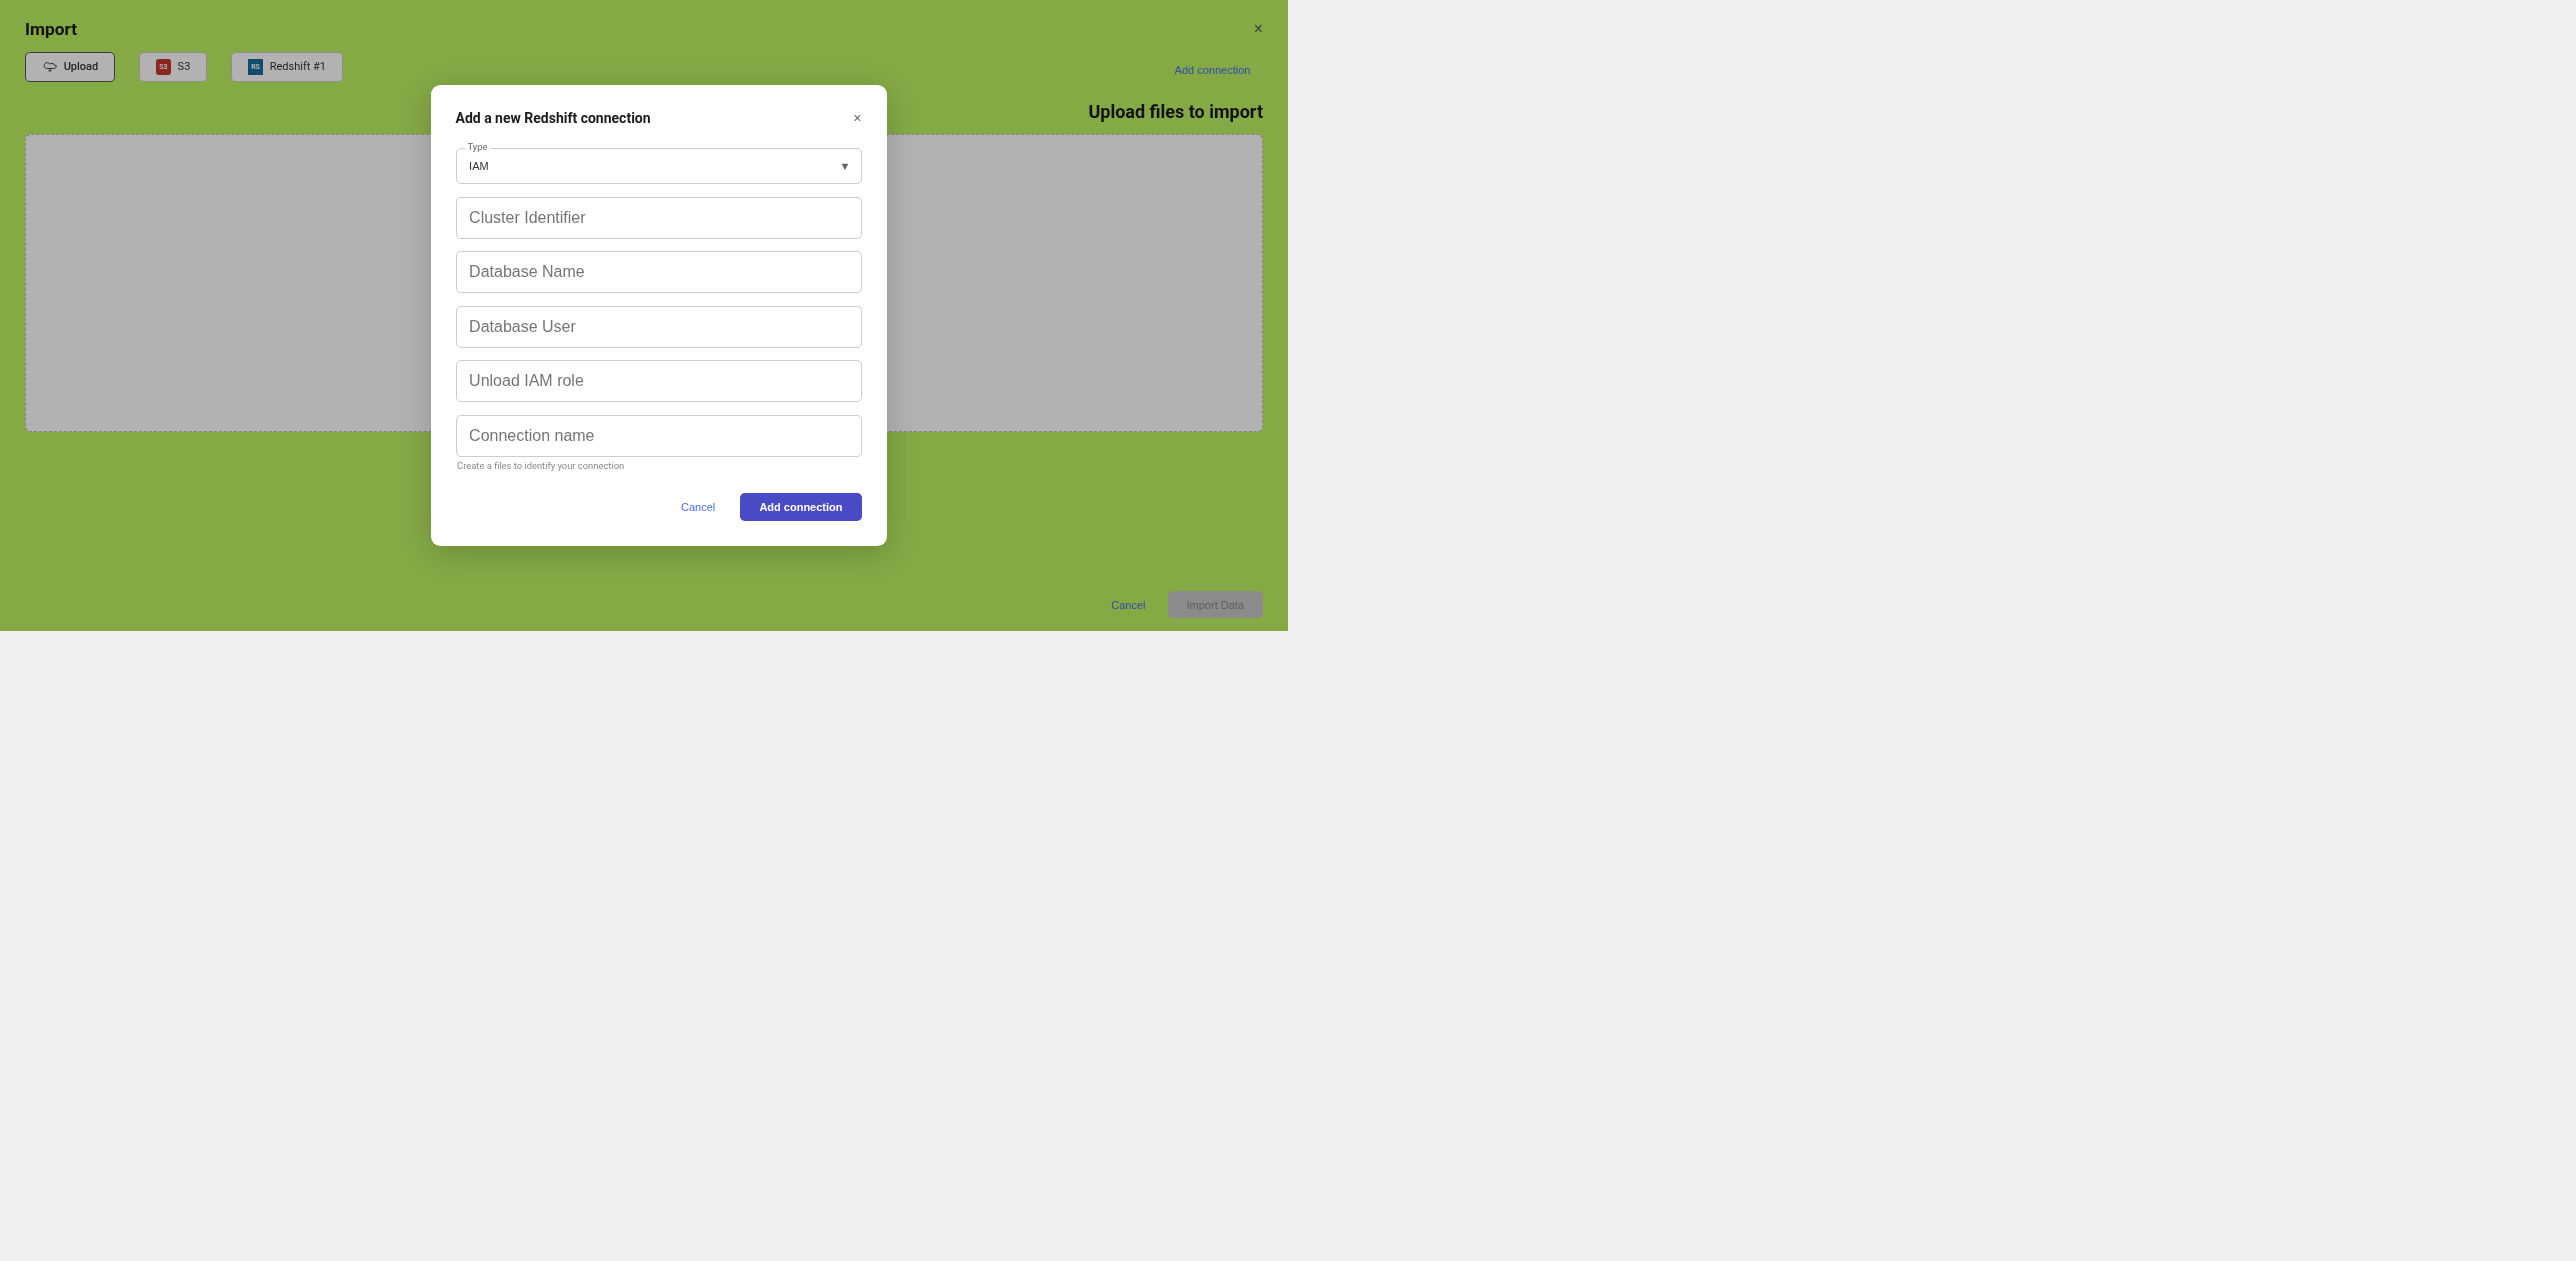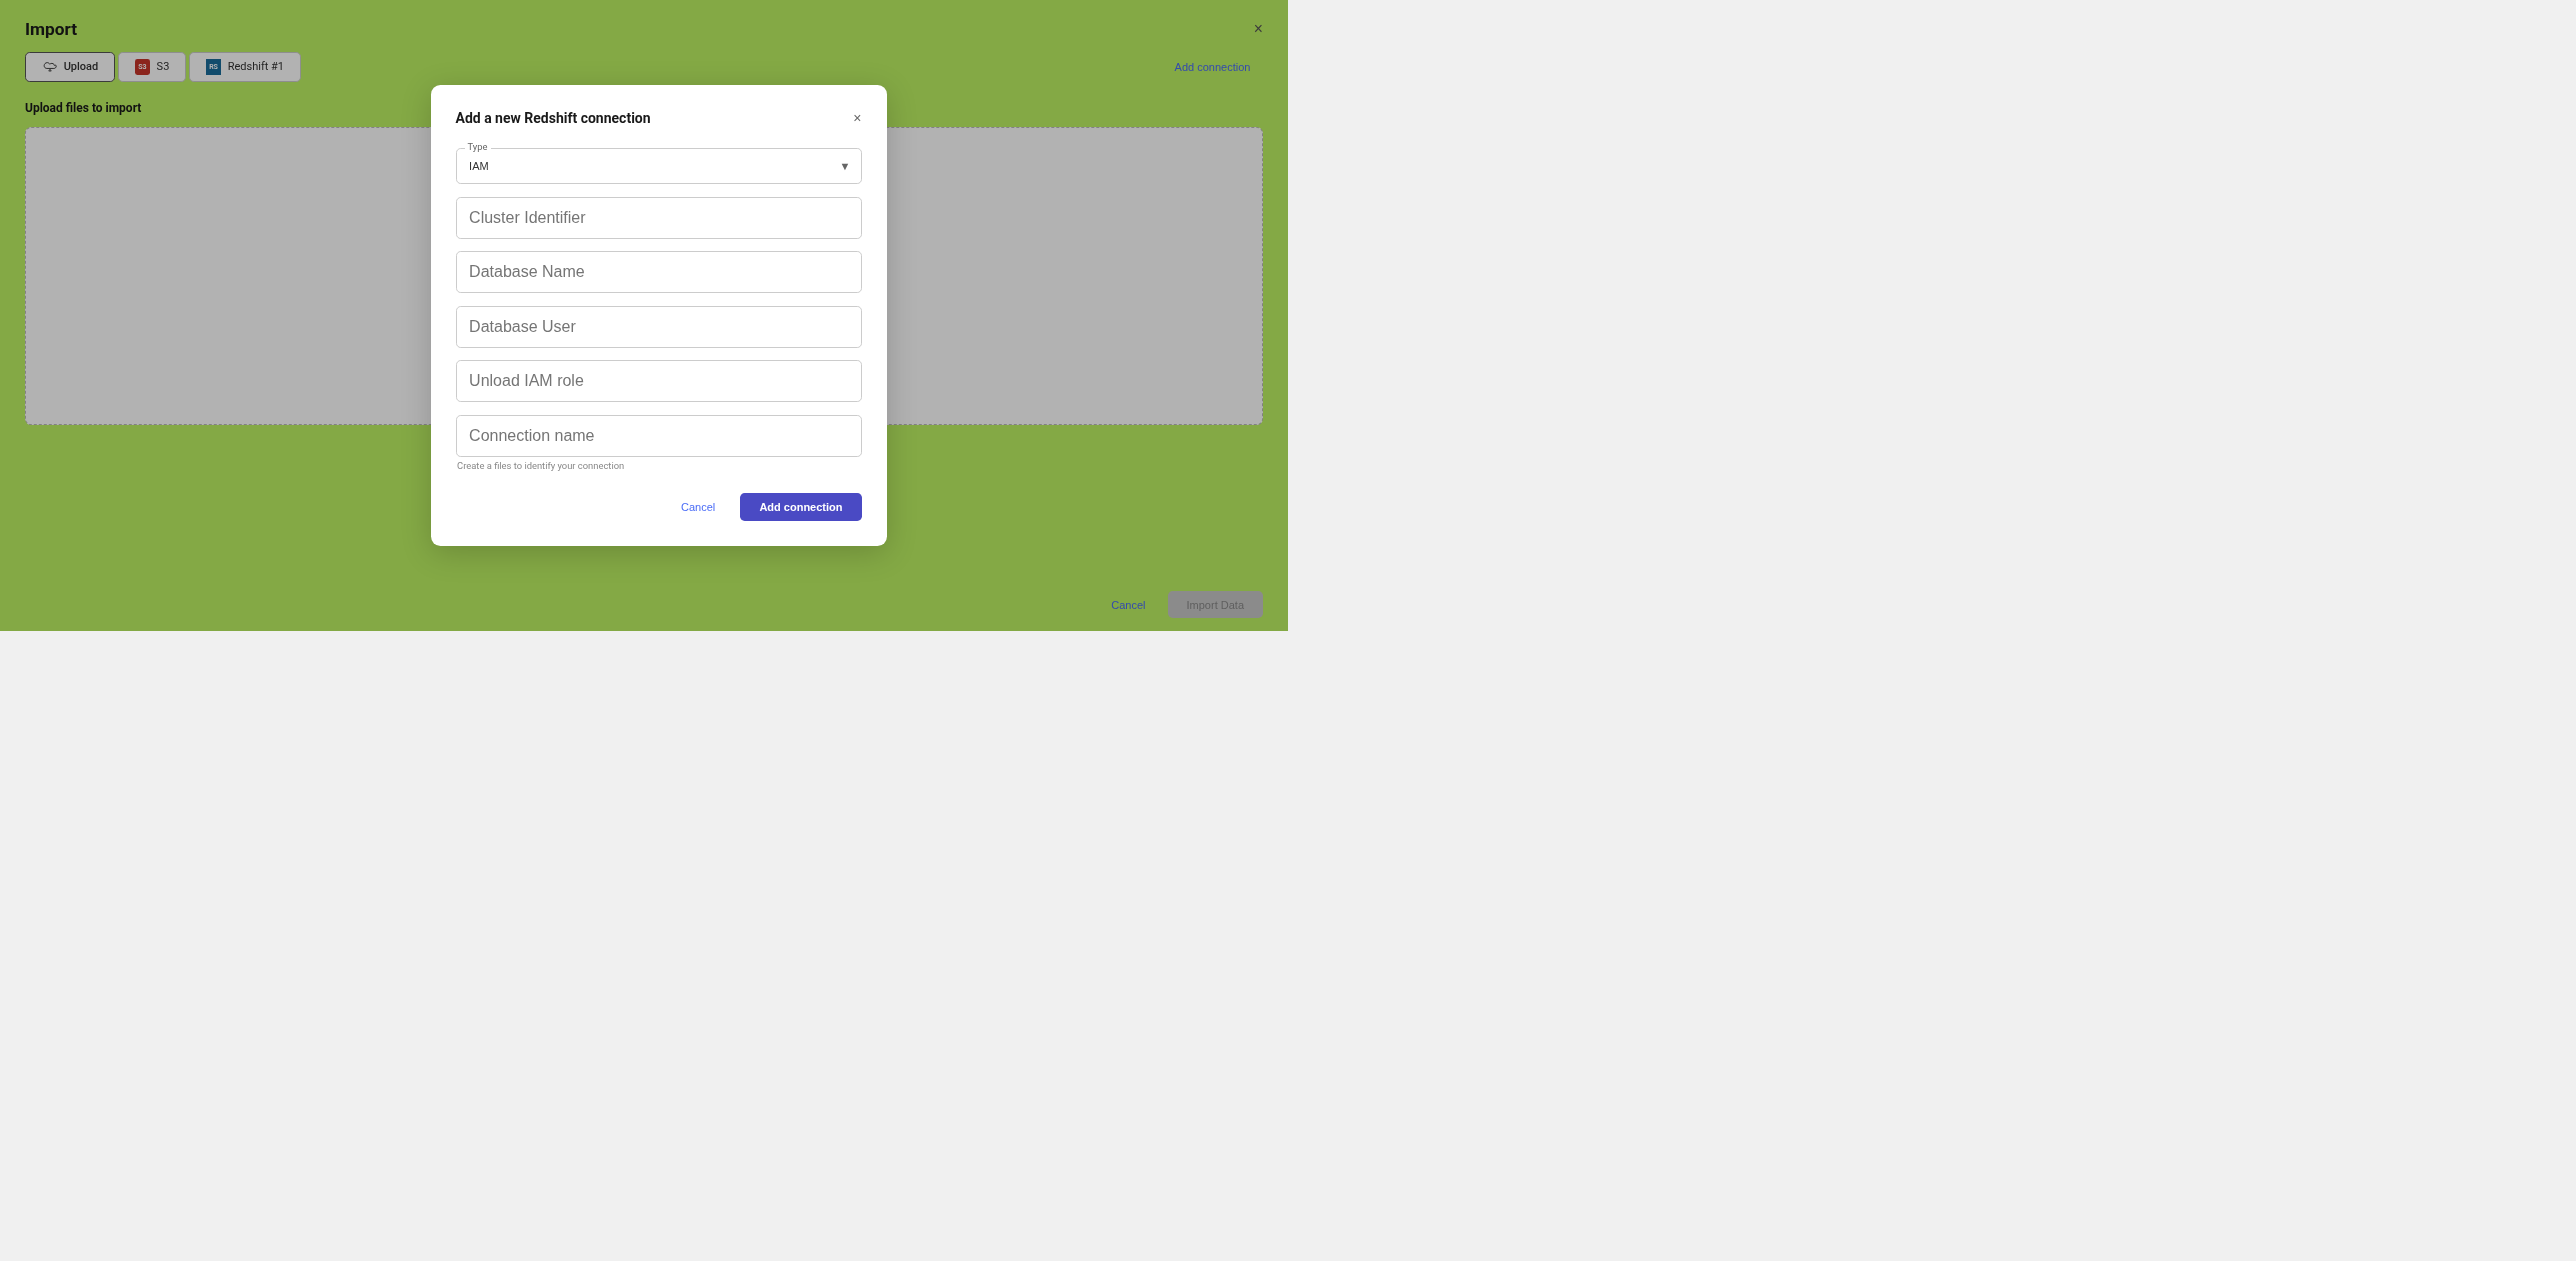--- a/index.html
+++ b/index.html
@@ -77,24 +77,25 @@
       cursor: pointer;
       background: none;
       border: none;
     }
 
     .bg-content {
       padding: 0 25px;
     }
 
     .bg-section-title {
-      font-size: 12px;
+      font-size: 18px;
       font-weight: 700;
       color: #1a1a1a;
       margin-bottom: 12.6px;
+      text-align: right;
     }
 
     .bg-drop-area {
       border: 1.2px dashed #bbb;
       border-radius: 6.3px;
       background: white;
       height: 298px;
     }
 
     .bg-footer {
@@ -296,22 +297,22 @@
       display: inline-flex;
       align-items: center;
       justify-content: center;
       color: white;
       font-size: 7px;
       font-weight: 700;
     }
 
     .tabs-row {
       display: flex;
-      align-items: center;
-      gap: 3px;
+      align-items: flex-end;
+      gap: 24px;
       padding: 0 25px;
       margin-bottom: 19px;
     }
   </style>
 </head>
 <body>
 
 <div class="bg-page">
 
   <div class="bg-header">

